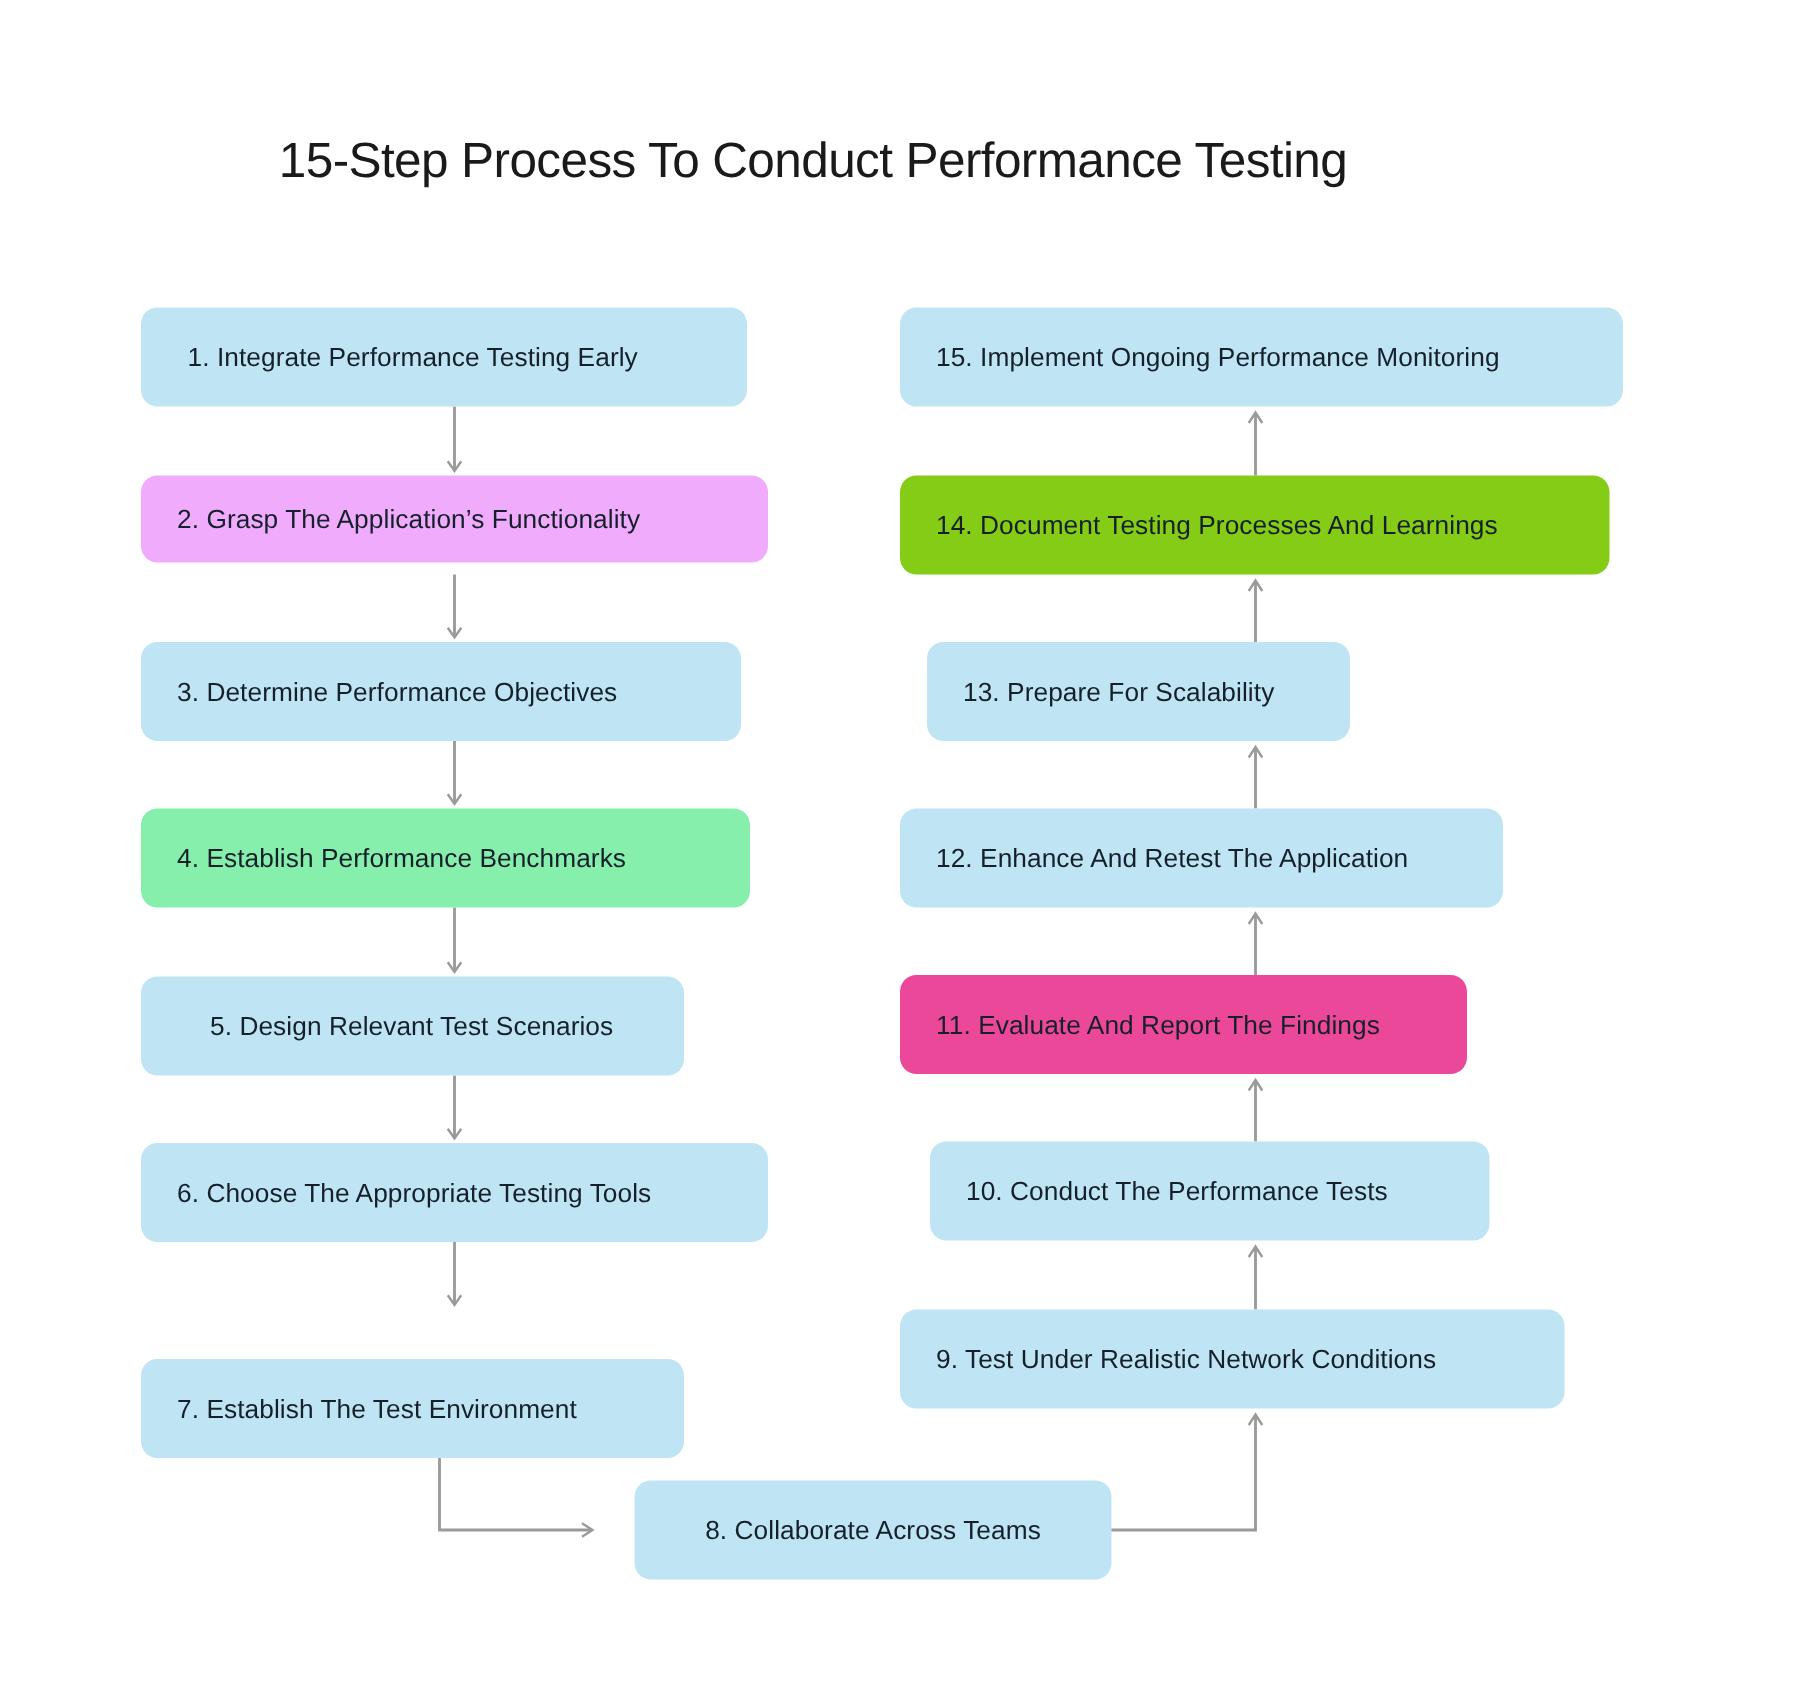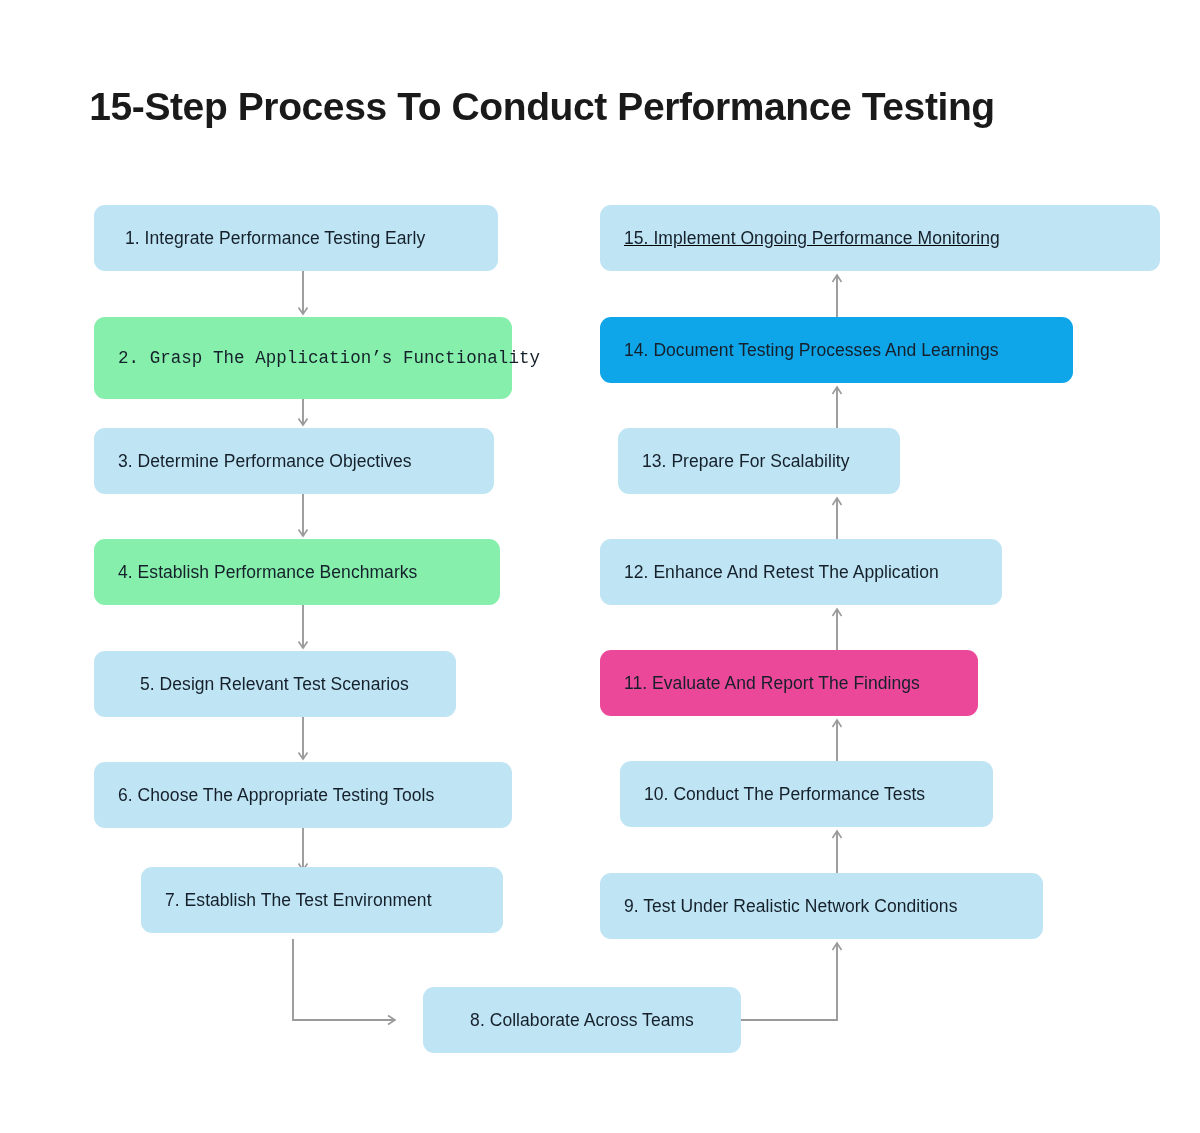--- a/index.html
+++ b/index.html
@@ -20,22 +20,22 @@
     overflow: hidden;
   }
 
   
   #chart-title {
     position: absolute;
     left: 0;
     top: 84px;
     width: 1084px;
     text-align: center;
-    font-size: 39px;
-    font-weight: 700;
+    font-size: 33px;
+    font-weight: 400;
     letter-spacing: -0.4px;
     color: #1a1a1a;
     line-height: 46px;
     white-space: nowrap;
   }
 
   
   .step-box {
     position: absolute;
     height: 66px;
@@ -147,57 +147,57 @@
     <g>
       <line class="conn-line" x1="837" y1="317" x2="837" y2="276" style="stroke: rgb(154, 154, 154);"></line>
       <polyline class="conn-head" points="832.5,282 837,275 841.5,282" style="stroke: rgb(154, 154, 154);"></polyline>
     </g>
   </svg>
 
   <div id="nodes-layer">
       <div class="step-box" style="left: 94px; top: 205px; width: 404px; height: 66px; background: rgb(191, 228, 244); padding-left: 31px;">
         <span class="step-label" style="color: rgb(21, 32, 43);">1. Integrate Performance Testing Early</span>
       </div>
-      <div class="step-box" style="left: 94px; top: 317px; width: 418px; height: 82px; background: #86efac; font-family: Liberation Mono, monospace;">
+      <div class="step-box" style="left: 94px; top: 317px; width: 418px; height: 58px; background: #f0abfc;">
         <span class="step-label" style="color: rgb(21, 32, 43);">2. Grasp The Application’s Functionality</span>
       </div>
       <div class="step-box" style="left: 94px; top: 428px; width: 400px; height: 66px; background: rgb(191, 228, 244);">
         <span class="step-label" style="color: rgb(21, 32, 43);">3.  Determine Performance Objectives</span>
       </div>
       <div class="step-box" style="left: 94px; top: 539px; width: 406px; height: 66px; background: #86efac;">
         <span class="step-label" style="color: rgb(21, 32, 43);">4.  Establish Performance Benchmarks</span>
       </div>
       <div class="step-box" style="left: 94px; top: 651px; width: 362px; height: 66px; background: rgb(191, 228, 244); padding-left: 46px;">
         <span class="step-label" style="color: rgb(21, 32, 43);">5. Design Relevant Test Scenarios</span>
       </div>
       <div class="step-box" style="left: 94px; top: 762px; width: 418px; height: 66px; background: rgb(191, 228, 244);">
         <span class="step-label" style="color: rgb(21, 32, 43);">6. Choose The Appropriate Testing Tools</span>
       </div>
-      <div class="step-box" style="left: 94px; top: 867px; width: 362px; height: 66px; background: rgb(191, 228, 244); margin-left: 47px;">
+      <div class="step-box" style="left: 94px; top: 906px; width: 362px; height: 66px; background: rgb(191, 228, 244);">
         <span class="step-label" style="color: rgb(21, 32, 43);">7. Establish The Test Environment</span>
       </div>
       <div class="step-box center-text" style="left: 410px; top: 987px; width: 318px; height: 66px; background: rgb(191, 228, 244); margin-left: 13px;">
         <span class="step-label" style="color: rgb(21, 32, 43);">8. Collaborate Across Teams</span>
       </div>
       <div class="step-box" style="left: 600px; top: 873px; width: 443px; height: 66px; background: rgb(191, 228, 244);">
         <span class="step-label" style="color: rgb(21, 32, 43);">9.  Test Under Realistic Network Conditions</span>
       </div>
       <div class="step-box" style="left: 600px; top: 761px; width: 373px; height: 66px; background: rgb(191, 228, 244); margin-left: 20px;">
         <span class="step-label" style="color: rgb(21, 32, 43);">10. Conduct The Performance Tests</span>
       </div>
       <div class="step-box" style="left: 600px; top: 650px; width: 378px; height: 66px; background: #ec4899;">
         <span class="step-label" style="color: rgb(21, 32, 43);">11. Evaluate And Report The Findings</span>
       </div>
       <div class="step-box" style="left: 600px; top: 539px; width: 402px; height: 66px; background: rgb(191, 228, 244);">
         <span class="step-label" style="color: rgb(21, 32, 43);">12. Enhance And Retest The Application</span>
       </div>
       <div class="step-box" style="left: 600px; top: 428px; width: 282px; height: 66px; background: rgb(191, 228, 244); margin-left: 18px;">
         <span class="step-label" style="color: rgb(21, 32, 43);">13. Prepare For Scalability</span>
       </div>
-      <div class="step-box" style="left: 600px; top: 317px; width: 473px; height: 66px; background: #0ea5e9;">
+      <div class="step-box" style="left: 600px; top: 317px; width: 473px; height: 66px; background: #84cc16;">
         <span class="step-label" style="color: rgb(21, 32, 43);">14.  Document Testing Processes And Learnings</span>
       </div>
-      <div class="step-box" style="left: 600px; top: 205px; width: 560px; height: 66px; background: rgb(191, 228, 244); text-decoration: underline;">
+      <div class="step-box" style="left: 600px; top: 205px; width: 482px; height: 66px; background: rgb(191, 228, 244);">
         <span class="step-label" style="color: rgb(21, 32, 43);">15.  Implement Ongoing Performance Monitoring</span>
       </div>
     </div>
 
 </div>
 
 </body></html>

